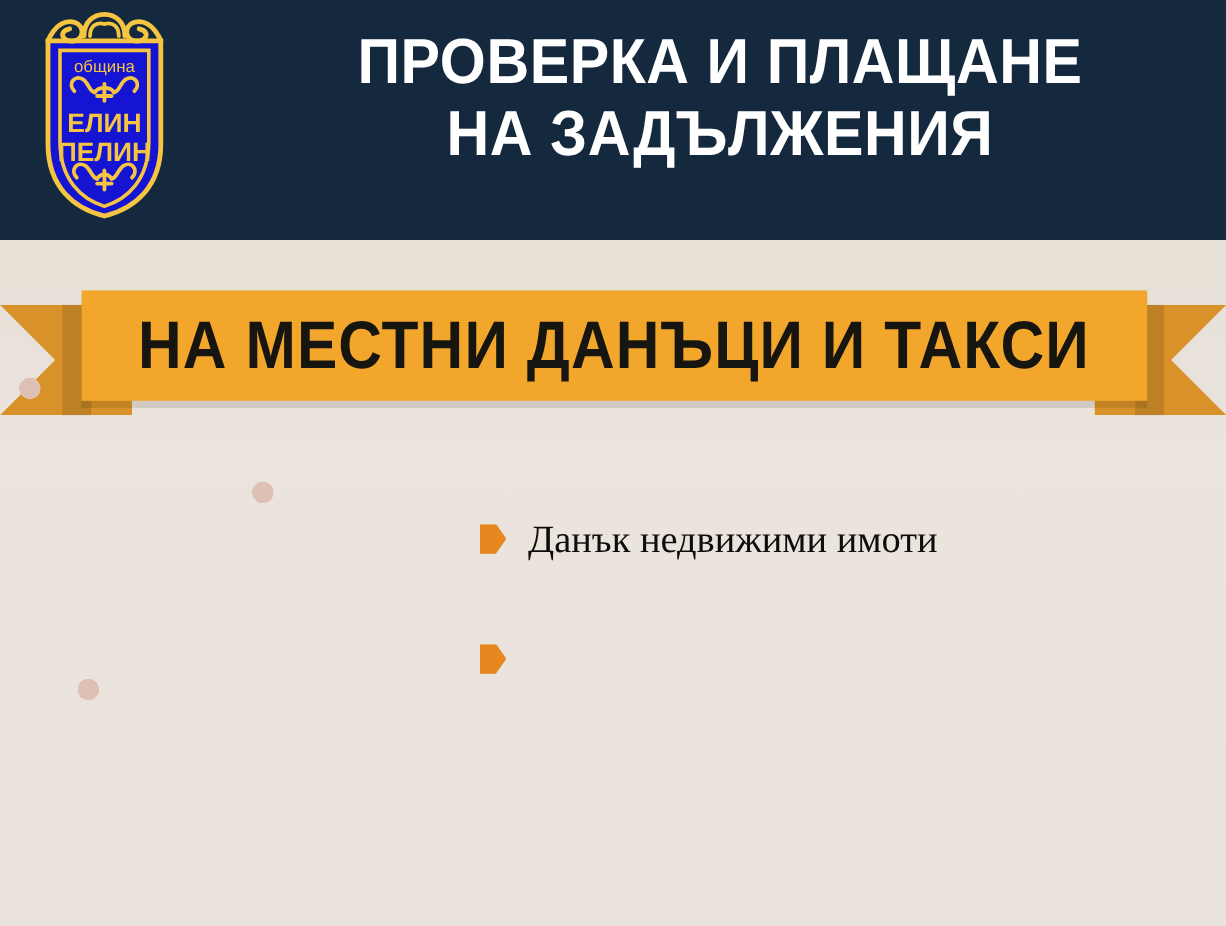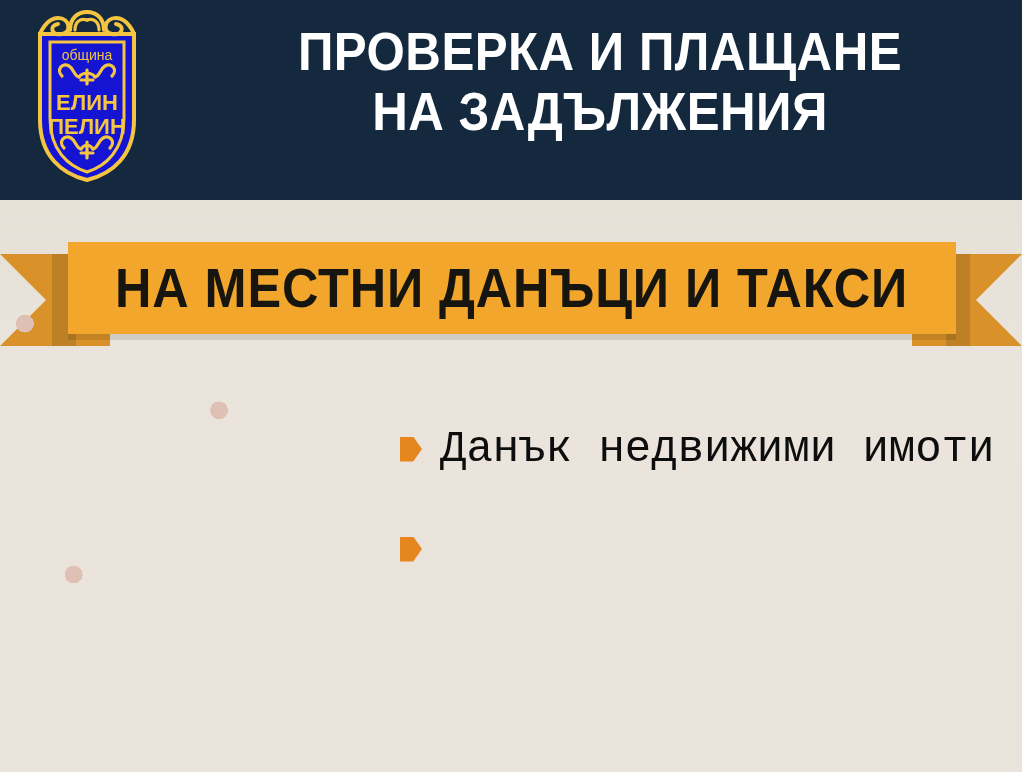--- a/index.html
+++ b/index.html
@@ -119,22 +119,22 @@
     display:flex; align-items:center;
     height:62px;
     margin-bottom:38px;
   }
   .bullet {
     width:22px; height:25px; margin-right:18px; flex:0 0 auto;
     background:#e5861f;
     clip-path:polygon(0 0, 60% 0, 100% 50%, 60% 100%, 0 100%);
   }
   .list-label {
-    font-family:Liberation Mono, monospace;
-    font-size:44px;
+    font-family:Liberation Serif, serif;
+    font-size:32px;
     line-height:50px;
     color:#0d0d0d;
     white-space:nowrap;
   }
 </style>
 </head>
 <body>
 
 <div id="poster">
 

